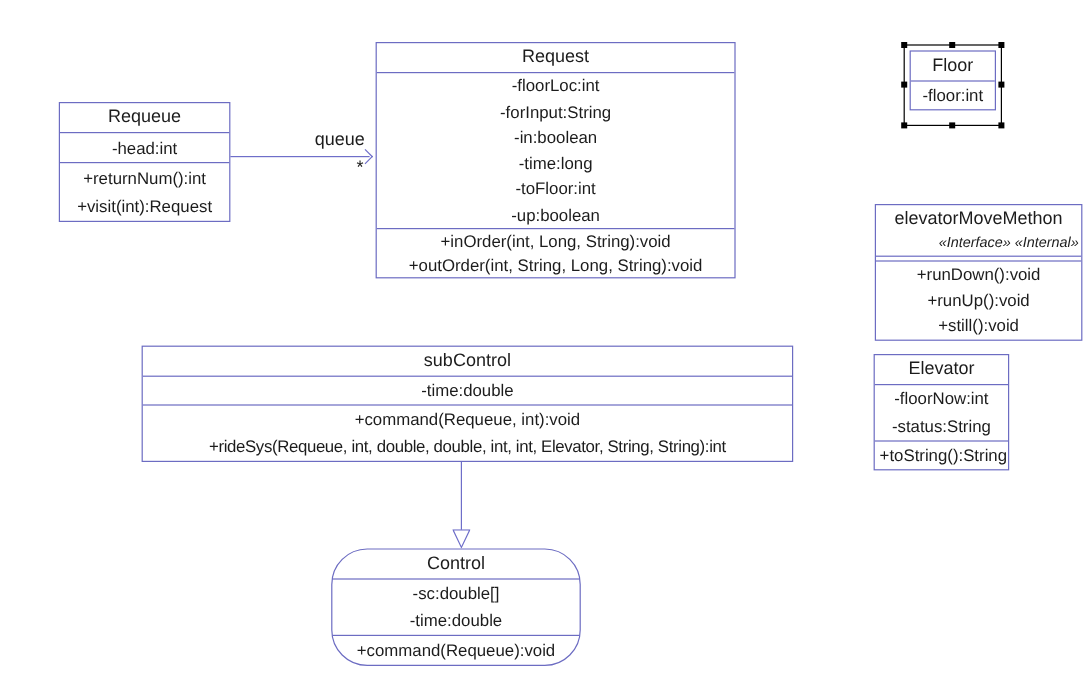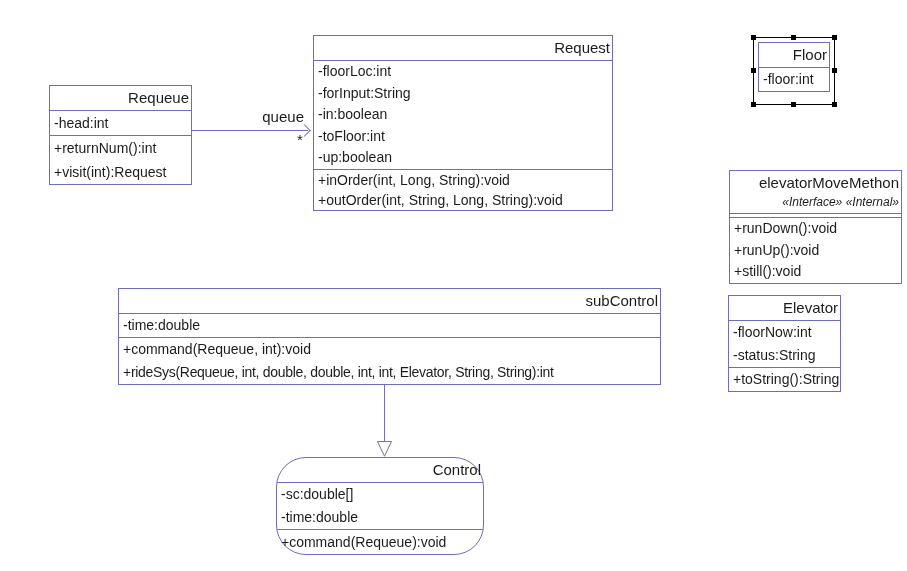--- a/index.html
+++ b/index.html
@@ -14,32 +14,32 @@
   .canvas { position:absolute; left:0; top:0; width:907px; height:571px; background:#ffffff; }
 
   
   .cls {
     position:absolute;
     background:#ffffff;
     border:1px solid #6c6cc2;
   }
   .title {
     font-size:15px;
-    text-align:right;
+    text-align:center;
     padding:3px 2px 4px 2px;
     white-space:nowrap;
   }
   .stereo {
     font-size:12px;
     font-style:italic;
     text-align:right;
     padding:0 2px 4px 2px;
     white-space:nowrap;
   }
-  .sec { border-top:1px solid #6c6cc2; }
+  .sec { border-top:1px solid #6c6cc2;text-align:center; }
   .empty-sec { height:4px; }
   .row {
     font-size:14px;
     line-height:21px;
     padding:1px 4px;
     white-space:nowrap;
   }
   #cls-requeue .row { line-height:22px; }
   #cls-request .attrs .row { line-height:19.5px; }
   #cls-request .methods .row { line-height:18px; }
@@ -121,20 +121,21 @@
       <div class="row">+visit(int):Request</div>
     </div>
   </div>
 
   <div class="cls" id="cls-request">
     <div class="title">Request</div>
     <div class="sec attrs">
       <div class="row">-floorLoc:int</div>
       <div class="row">-forInput:String</div>
       <div class="row">-in:boolean</div>
+      <div class="row">-time:long</div>
       <div class="row">-toFloor:int</div>
       <div class="row">-up:boolean</div>
     </div>
     <div class="sec methods">
       <div class="row">+inOrder(int, Long, String):void</div>
       <div class="row">+outOrder(int, String, Long, String):void</div>
     </div>
   </div>
 
   <div class="cls" id="cls-floor">

